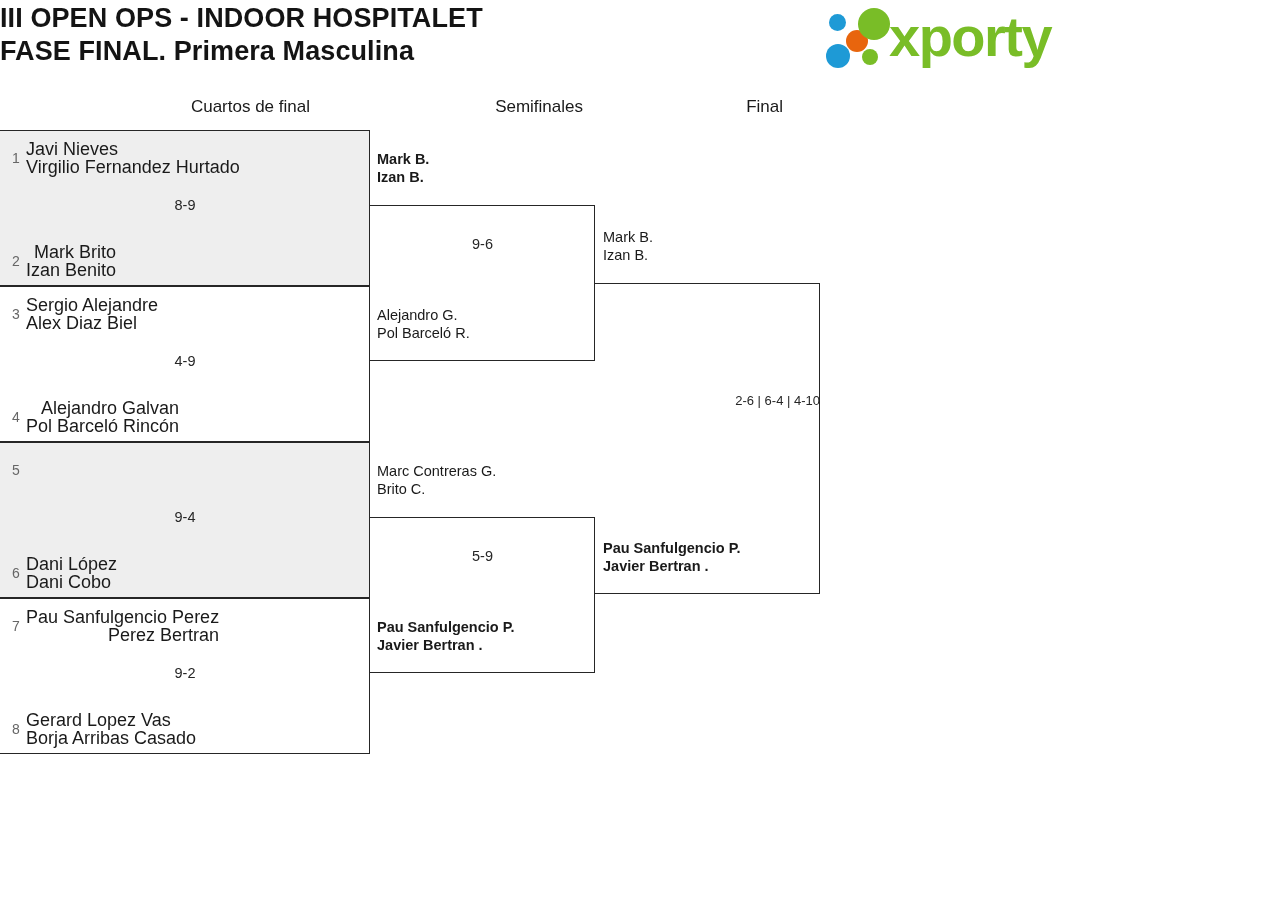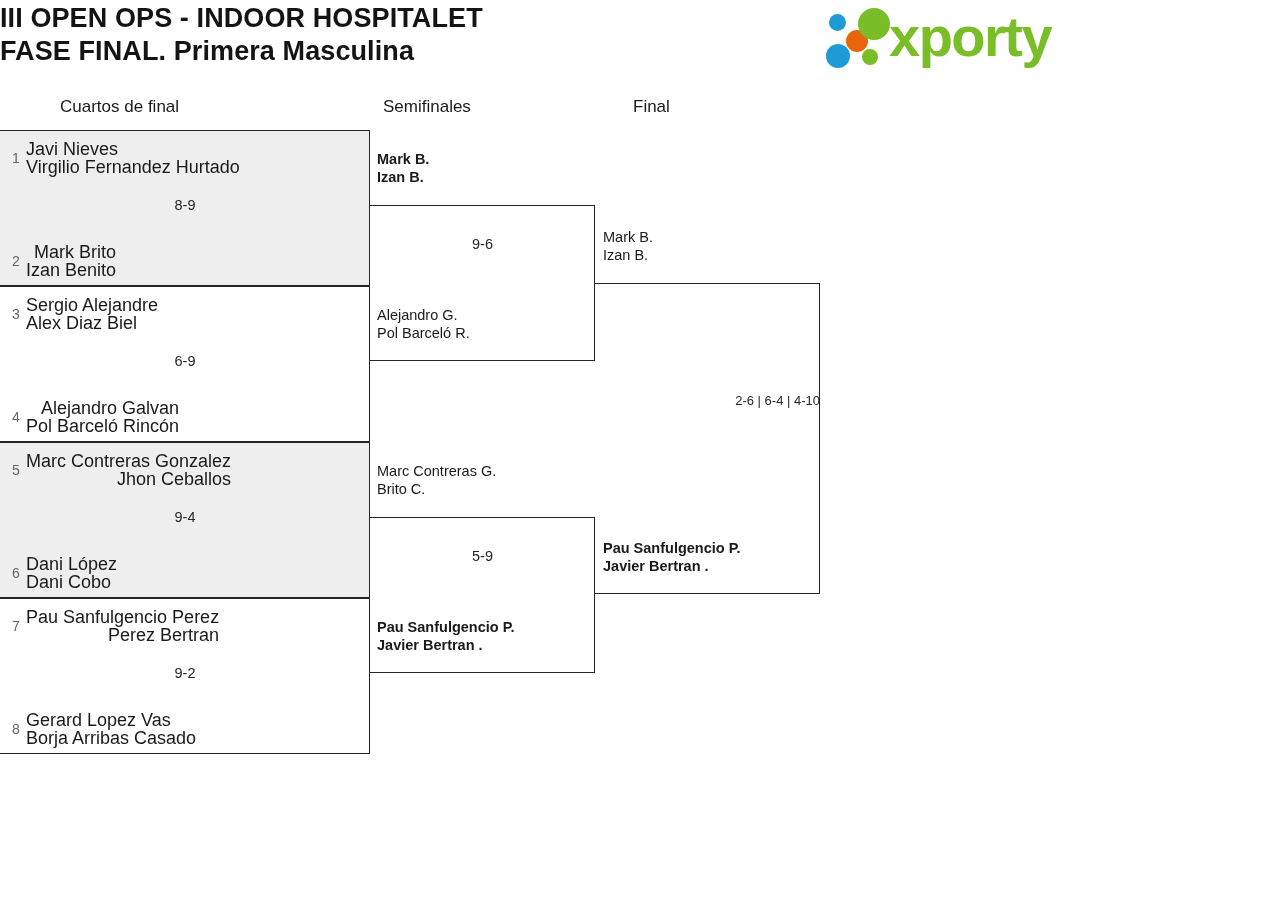--- a/index.html
+++ b/index.html
@@ -65,21 +65,21 @@
     letter-spacing: -1.5px;
     line-height: 70px;
   }
 
   
   .round-header {
     position: absolute;
     font-size: 17px;
     font-weight: normal;
     color: #1a1a1a;
-    text-align: left;
+    text-align: right;
     top: 96px;
     line-height: 22px;
   }
   .rh-qf  { left: 60px;  width: 250px; }
   .rh-sf  { left: 383px; width: 200px; }
   .rh-f   { left: 633px; width: 150px; }
 
   
   .bracket {
     position: absolute;
@@ -268,37 +268,33 @@
   </div>
 
   <div class="qf-box plain qf-2">
     <div class="qf-team top">
       <span class="seed">3</span>
       <span class="names">
         <span class="nm">Sergio Alejandre</span>
         <span class="nm">Alex Diaz Biel</span>
       </span>
     </div>
-    <div class="qf-score">6-9</div>
+    <div class="qf-score">4-9</div>
     <div class="qf-team bottom">
       <span class="seed">4</span>
       <span class="names winner">
         <span class="nm">Alejandro Galvan</span>
         <span class="nm">Pol Barceló Rincón</span>
       </span>
     </div>
   </div>
 
   <div class="qf-box shaded qf-3">
     <div class="qf-team top">
       <span class="seed">5</span>
-      <span class="names winner">
-        <span class="nm">Marc Contreras Gonzalez</span>
-        <span class="nm">Jhon Ceballos</span>
-      </span>
     </div>
     <div class="qf-score">9-4</div>
     <div class="qf-team bottom">
       <span class="seed">6</span>
       <span class="names">
         <span class="nm">Dani López</span>
         <span class="nm">Dani Cobo</span>
       </span>
     </div>
   </div>

